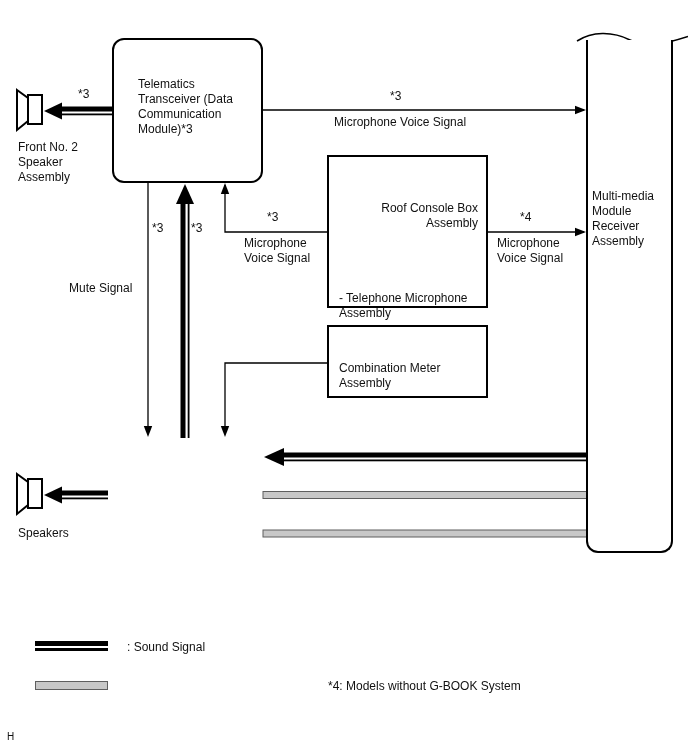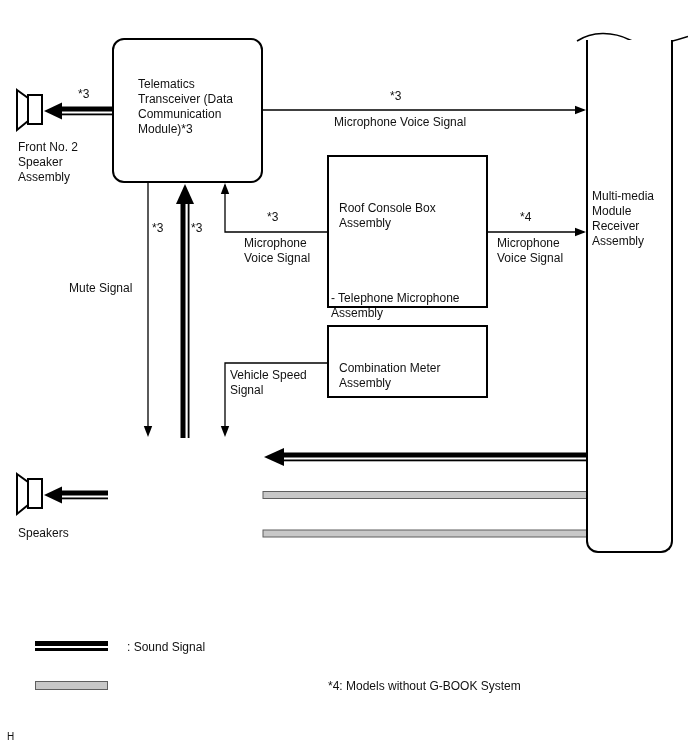--- a/index.html
+++ b/index.html
@@ -100,23 +100,23 @@
   </svg>
 
   <div class="box" style="left:112px;top:38px;width:151px;height:145px;border-radius:12px;">
     <div class="boxtext" style="padding:9px 6px 0 24px;">Telematics
 Transceiver (Data
 Communication
 Module)*3</div>
   </div>
 
   <div class="box" style="left:327px;top:155px;width:161px;height:153px;">
-    <div class="boxtext" style="padding:16px 8px 0 10px;">Roof Console Box
+    <div class="boxtext" style="padding:16px 8px 0 10px;text-align:right;">Roof Console Box
 Assembly</div>
-    <div class="boxtext" style="padding:32px 8px 0 2px;">- Telephone Microphone
+    <div class="boxtext" style="padding:32px 8px 0 10px;">- Telephone Microphone
 Assembly</div>
   </div>
 
   <div class="box" style="left:327px;top:325px;width:161px;height:73px;">
     <div class="boxtext" style="padding:6px 8px 0 10px;">Combination Meter
 Assembly</div>
   </div>
 
 
   <div class="box" style="left:586px;top:40px;width:87px;height:513px;border-top:none;border-radius:0 0 12px 12px;"></div>
@@ -138,22 +138,20 @@
   <div class="lbl" style="left:69px;top:281px;">Mute Signal</div>
 
   <div class="lbl" style="left:267px;top:210px;">*3</div>
   <div class="lbl pre" style="left:244px;top:236px;">Microphone
 Voice Signal</div>
 
   <div class="lbl" style="left:520px;top:210px;">*4</div>
   <div class="lbl pre" style="left:497px;top:236px;">Microphone
 Voice Signal</div>
 
-  <div class="lbl pre" style="left:230px;top:368px;">Vehicle Speed
-Signal</div>
 
   <div class="lbl" style="left:18px;top:526px;text-align:center;">Speakers</div>
 
   <div class="legend-swatch-sound" style="left:35px;top:641px;"></div>
   <div class="lbl" style="left:127px;top:640px;">: Sound Signal</div>
 
   <div class="legend-swatch-most" style="left:35px;top:681px;"></div>
   <div class="lbl" style="left:328px;top:679px;">*4: Models without G-BOOK System</div>
 
   <div class="footer-mark" style="left:7px;top:731px;">H</div>

